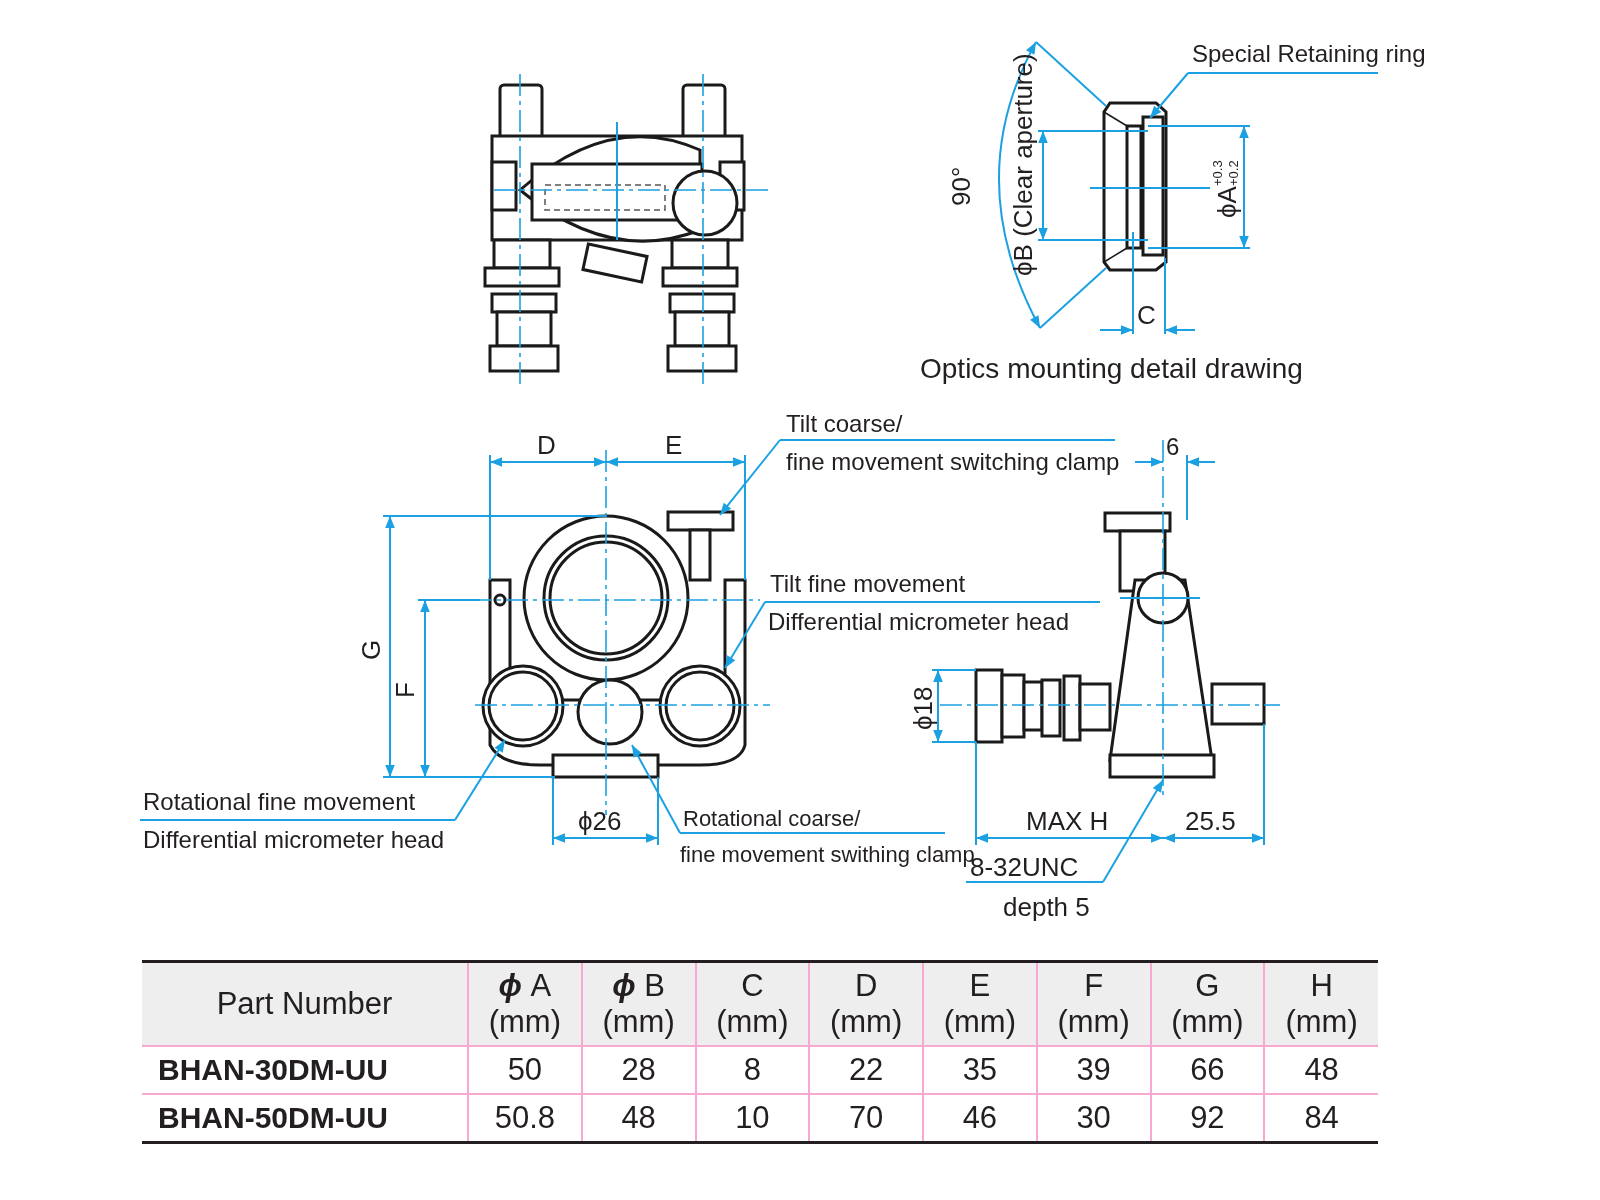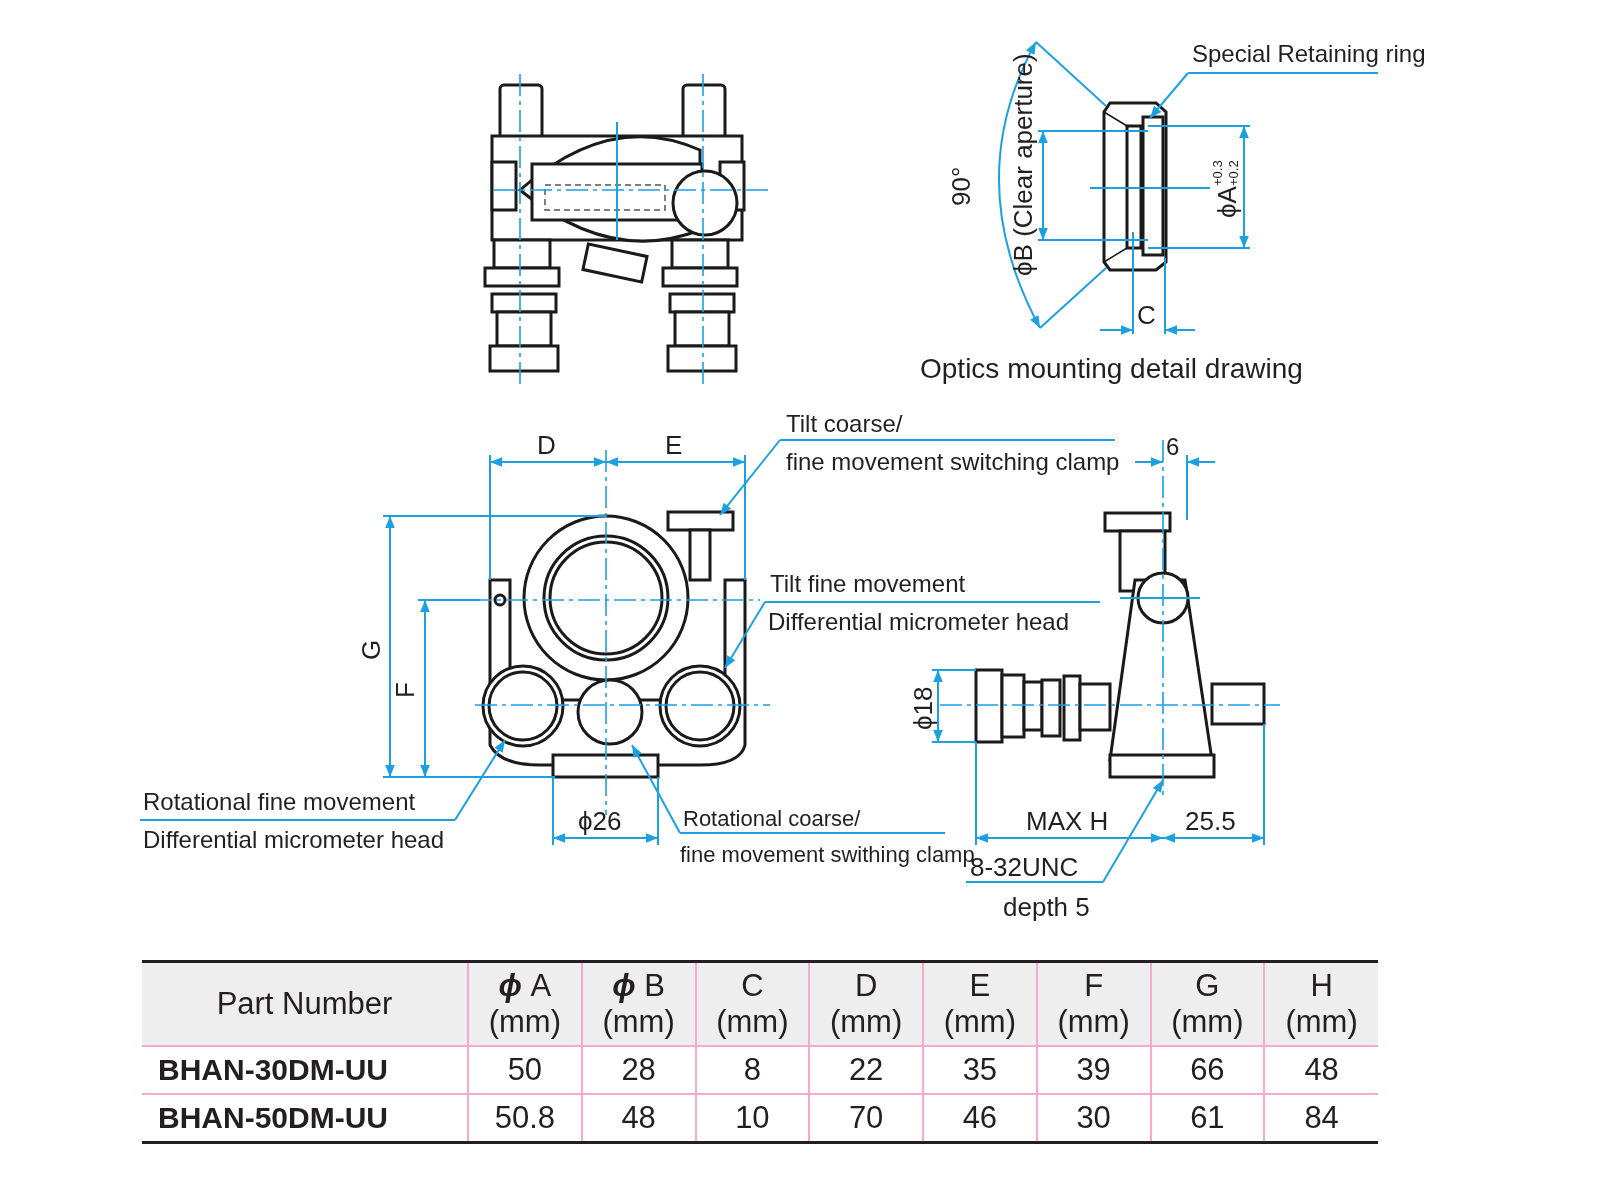--- a/index.html
+++ b/index.html
@@ -271,17 +271,17 @@
       <td>48</td>
     </tr>
     <tr>
       <td class="pn">BHAN-50DM-UU</td>
       <td>50.8</td>
       <td>48</td>
       <td>10</td>
       <td>70</td>
       <td>46</td>
       <td>30</td>
-      <td>61</td>
+      <td>92</td>
       <td>84</td>
     </tr>
   </tbody>
 </table>
 
 </body></html>

